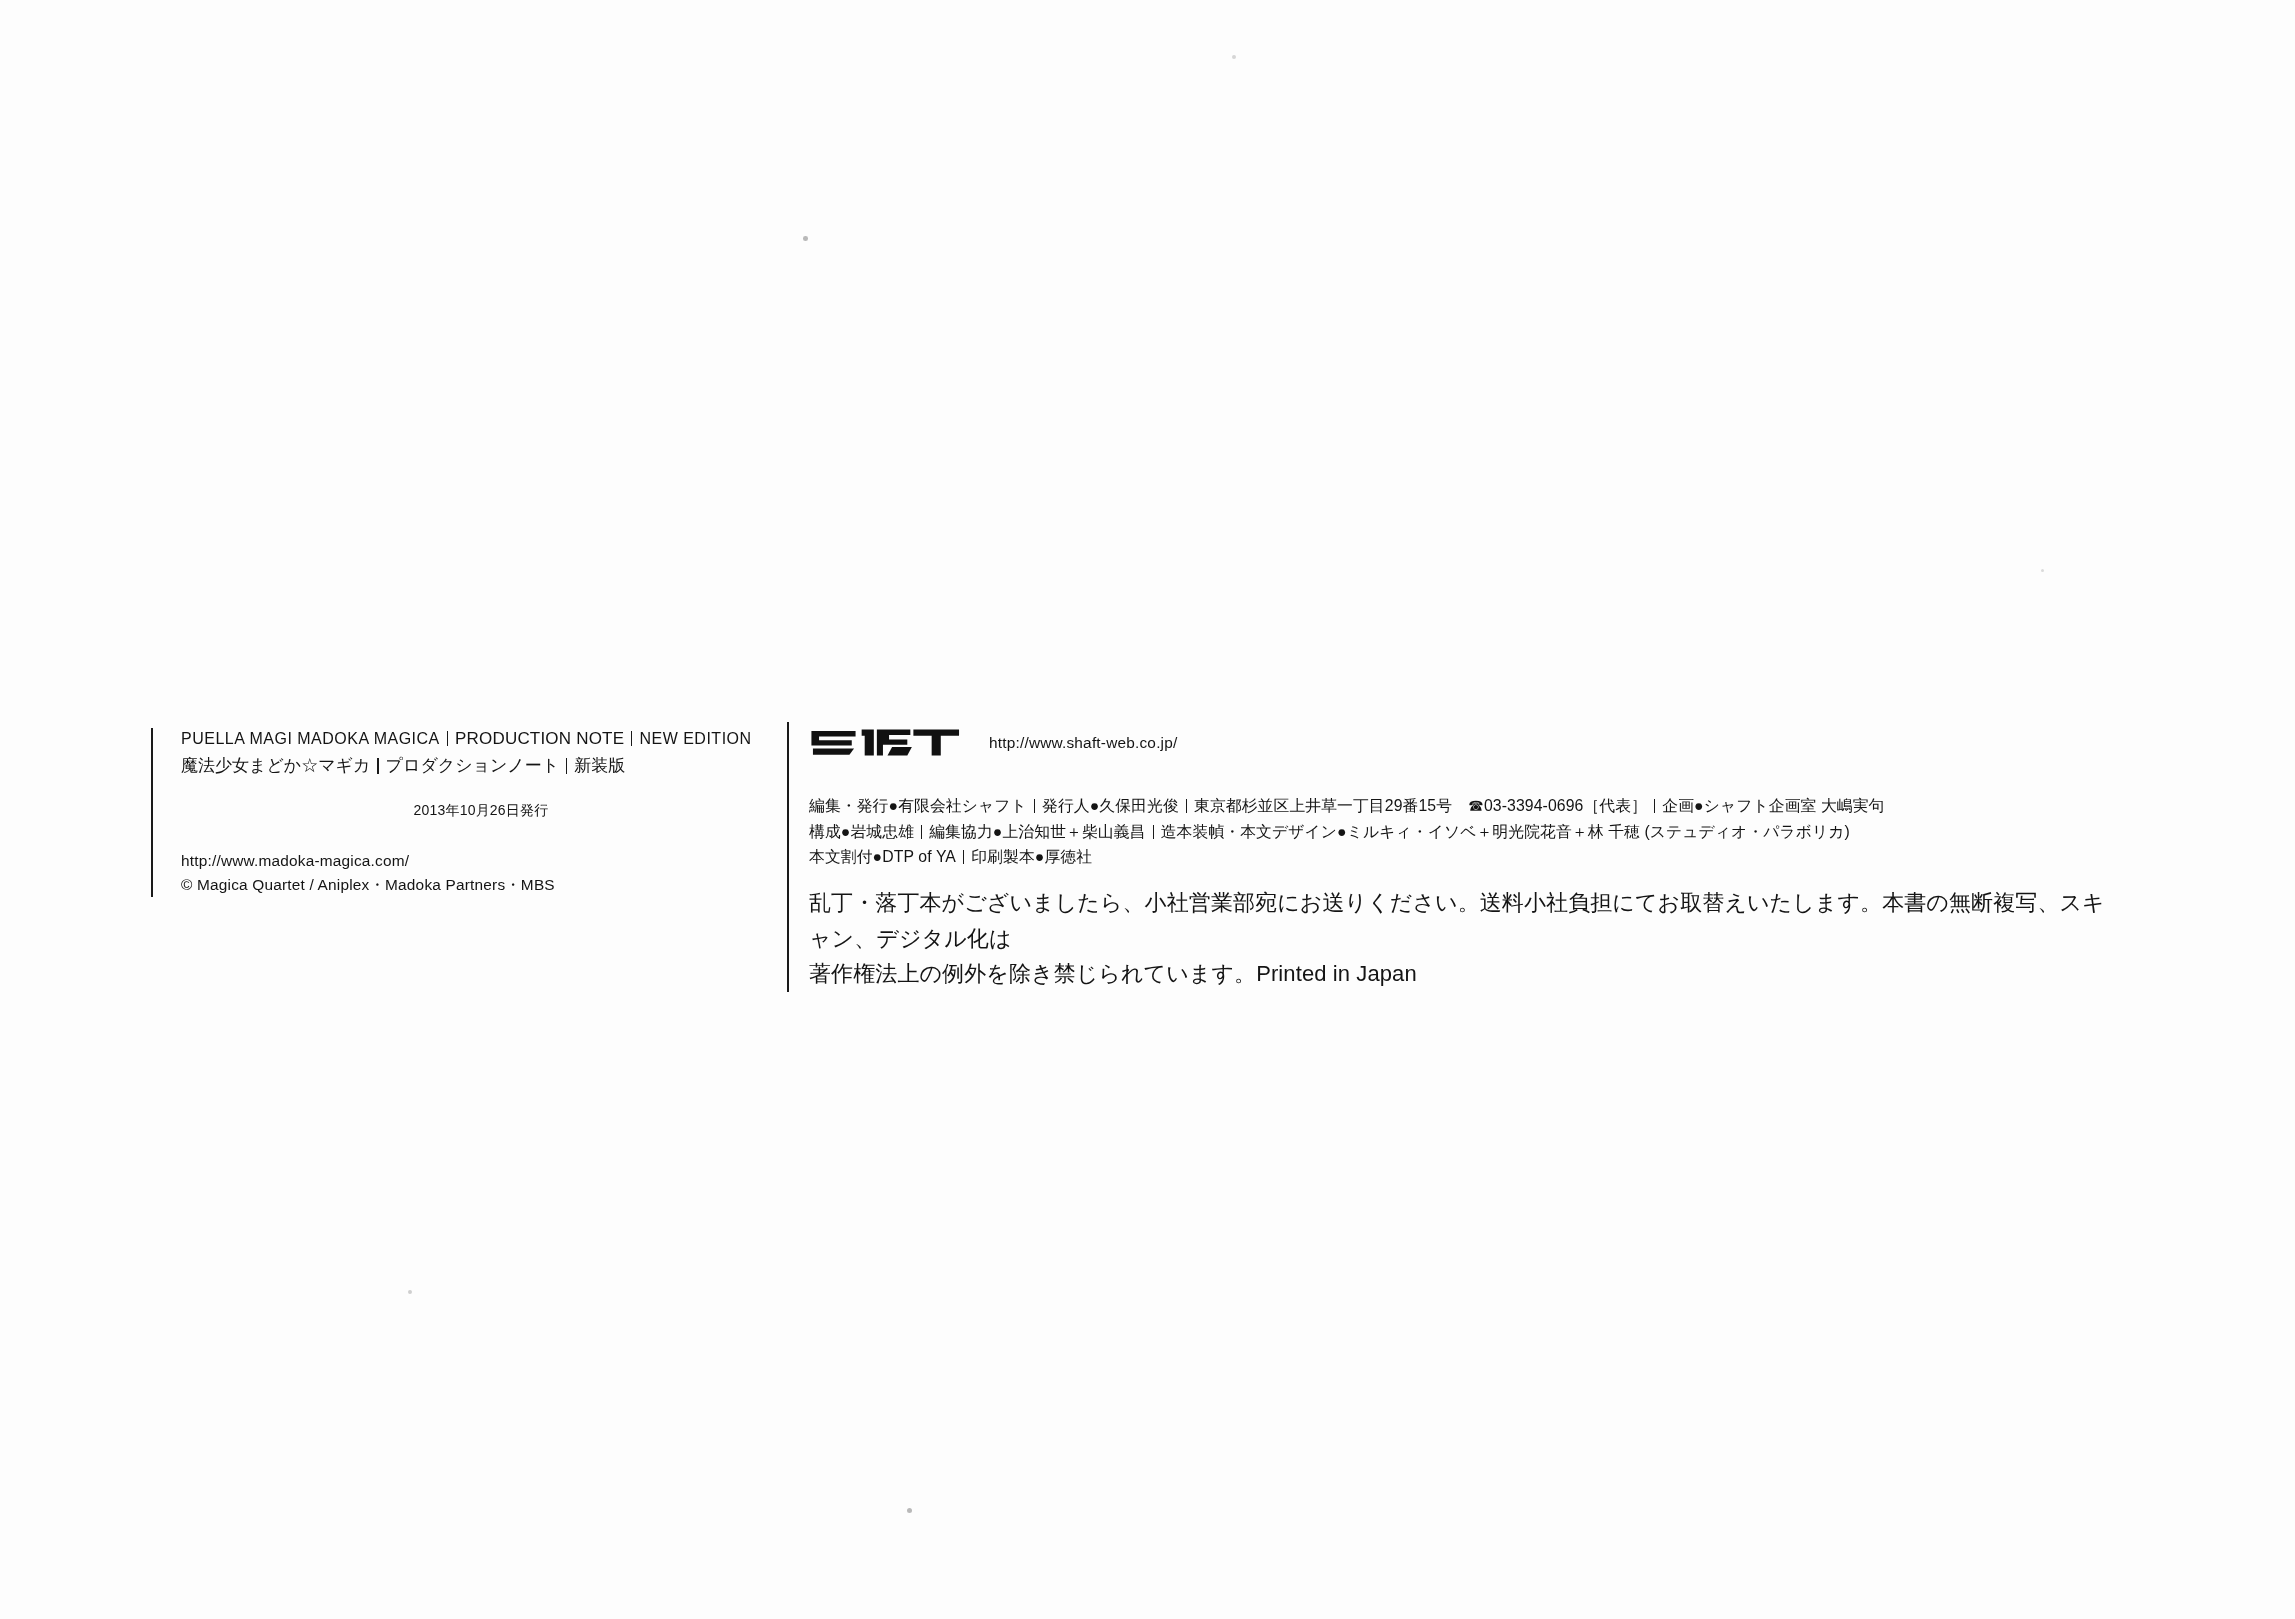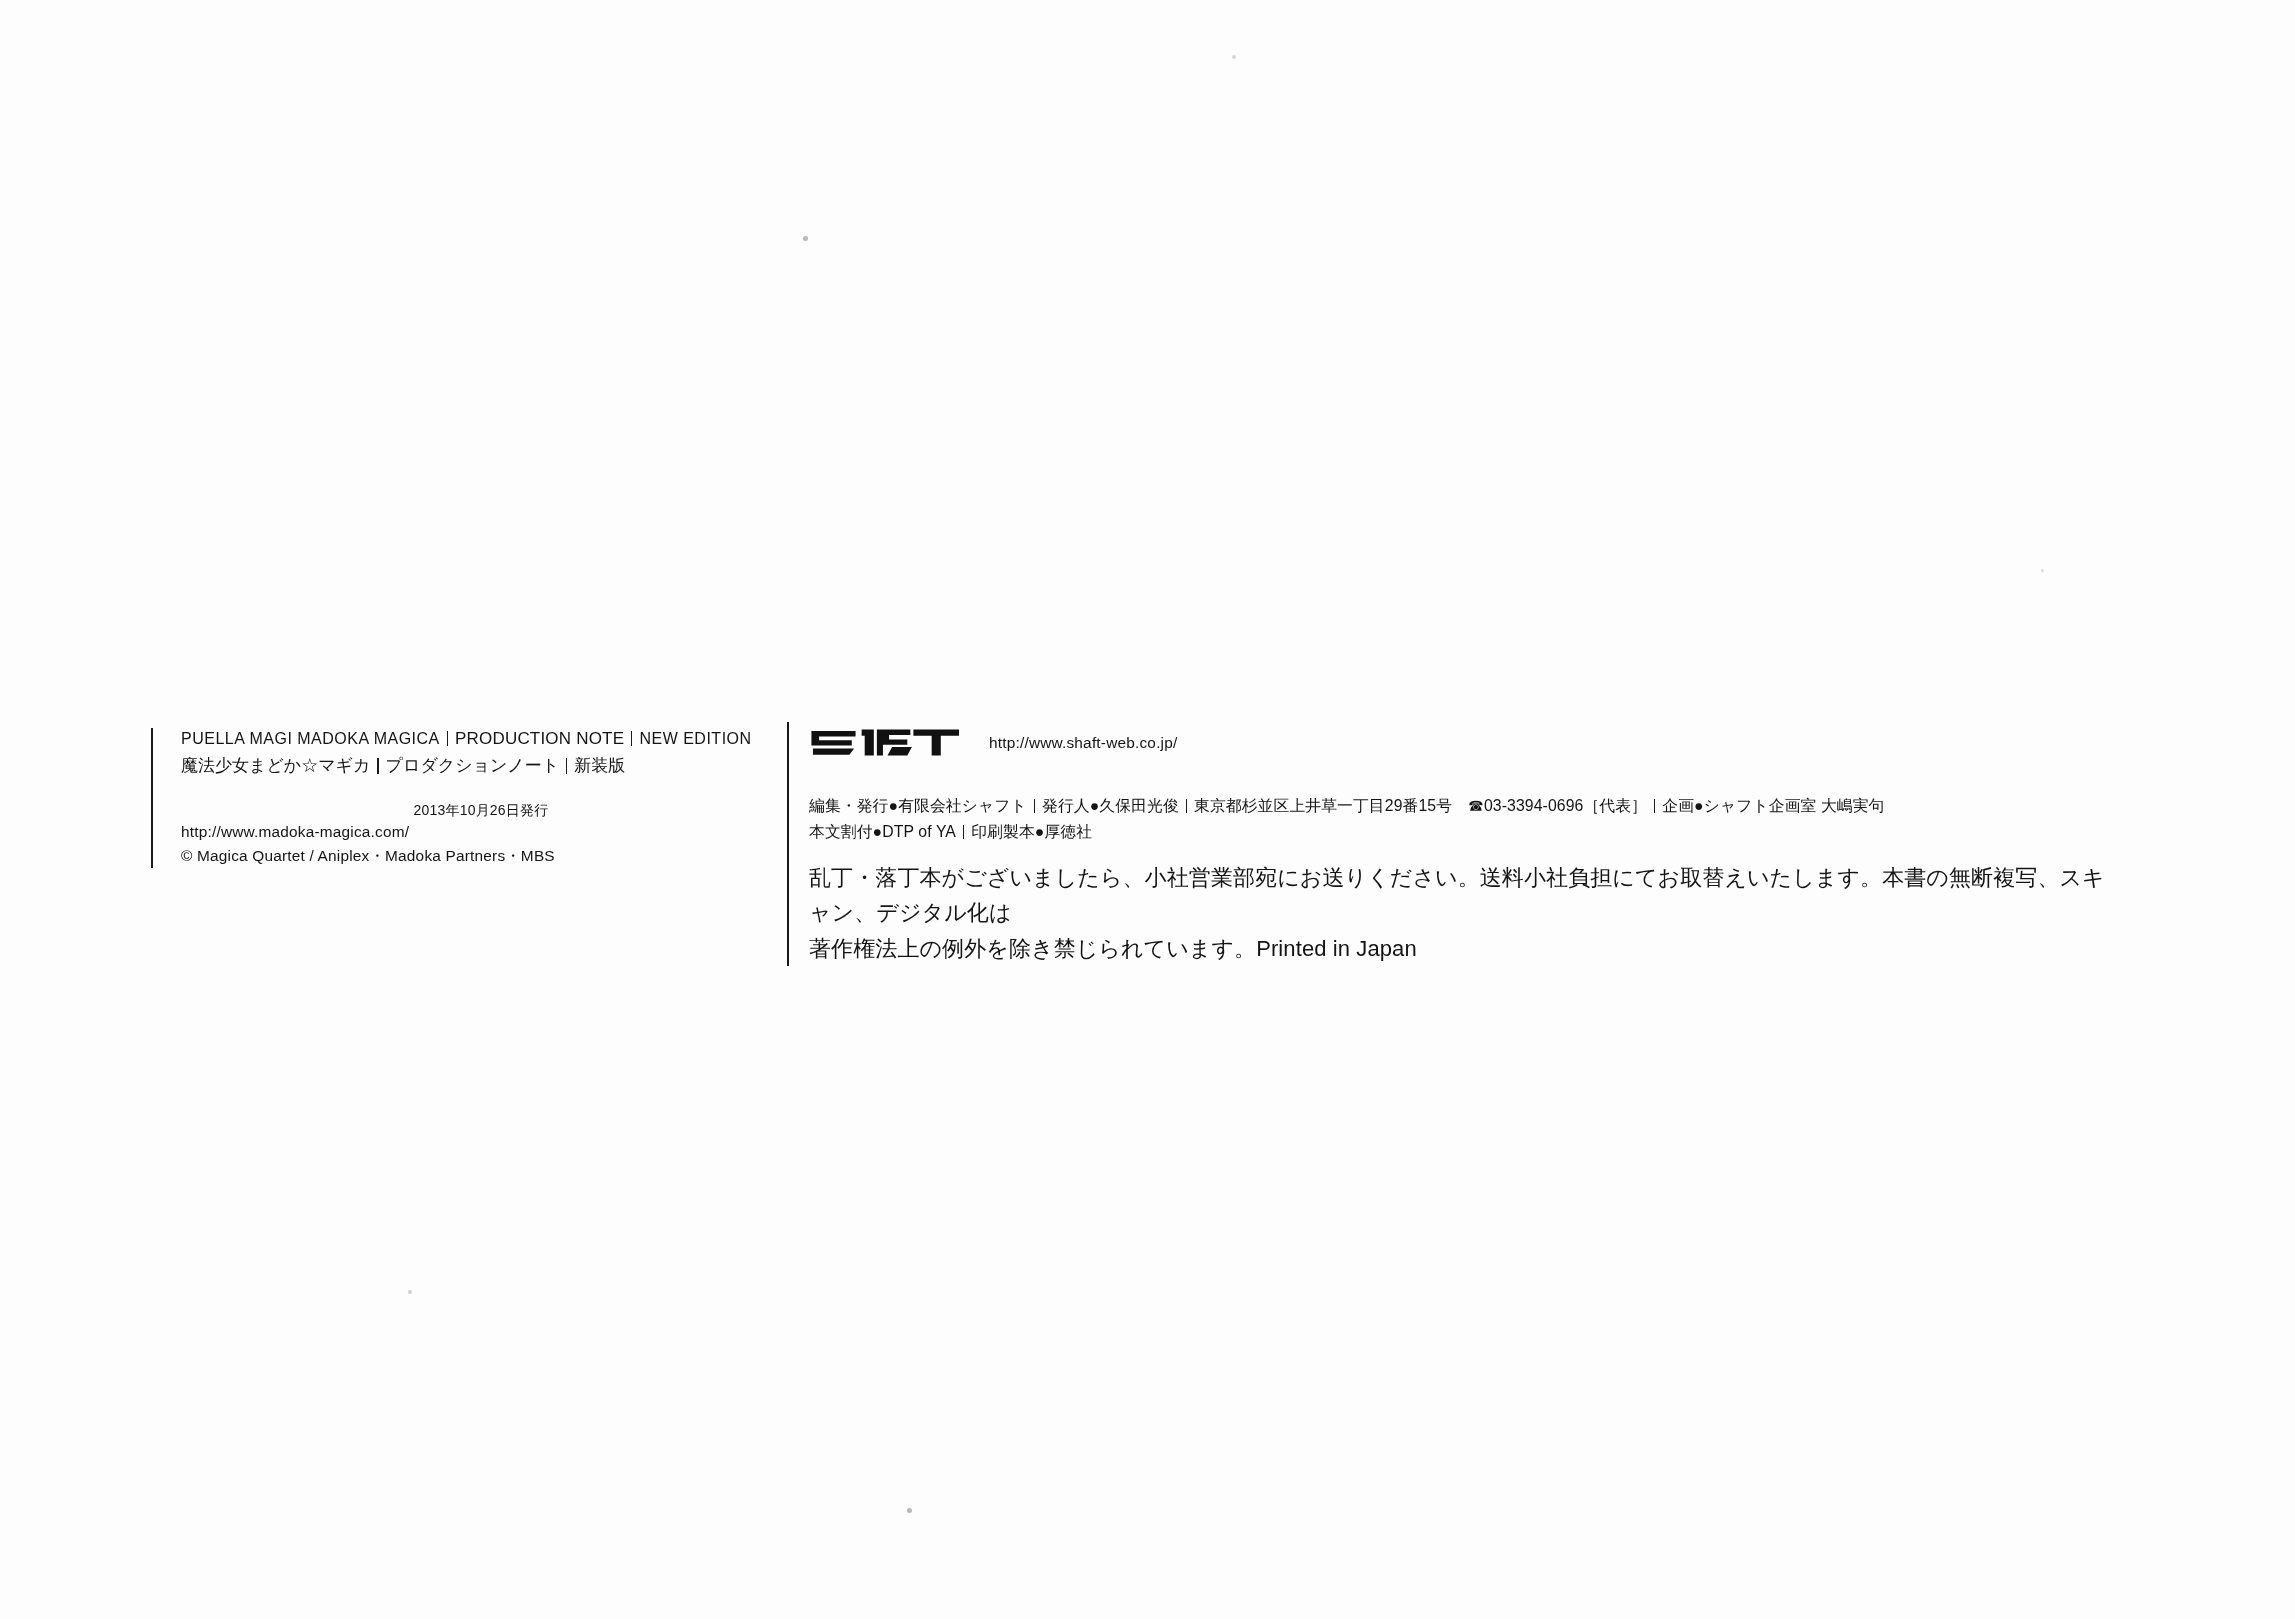--- a/index.html
+++ b/index.html
@@ -84,20 +84,21 @@
     background: #1a1a1a;
   }
 
   .pubdate {
     margin-top: 25px;
     font-size: 14px;
     letter-spacing: 0.2px;
     text-align: center;
   }
   .left-urls {
+    margin-top: 29px;
     font-size: 15.4px;
     line-height: 1.55;
     letter-spacing: 0.2px;
   }
 
   
   .right-block {
     position: absolute;
     left: 787px;
     top: 722px;
@@ -196,20 +197,23 @@
       </g>
     </svg>
     <span class="shaft-url">http://www.shaft-web.co.jp/</span>
   </div>
 
   <div class="credits">
     <div class="row">
       <span>編集・発行●有限会社シャフト</span><span class="sep"></span><span>発行人●久保田光俊</span><span class="sep"></span><span>東京都杉並区上井草一丁目29番15号　☎03-3394-0696［代表］</span><span class="sep"></span><span>企画●シャフト企画室 大嶋実句</span>
     </div>
     <div class="row">
+      <span>構成●岩城忠雄</span><span class="sep"></span><span>編集協力●上治知世＋柴山義昌</span><span class="sep"></span><span>造本装幀・本文デザイン●ミルキィ・イソベ＋明光院花音＋林 千穂 (ステュディオ・パラボリカ)</span>
+    </div>
+    <div class="row">
       <span>本文割付●DTP of YA</span><span class="sep"></span><span>印刷製本●厚徳社</span>
     </div>
   </div>
 
   <div class="notice">
     <div>乱丁・落丁本がございましたら、小社営業部宛にお送りください。送料小社負担にてお取替えいたします。本書の無断複写、スキャン、デジタル化は</div>
     <div>著作権法上の例外を除き禁じられています。Printed in Japan</div>
   </div>
 </div>
 

